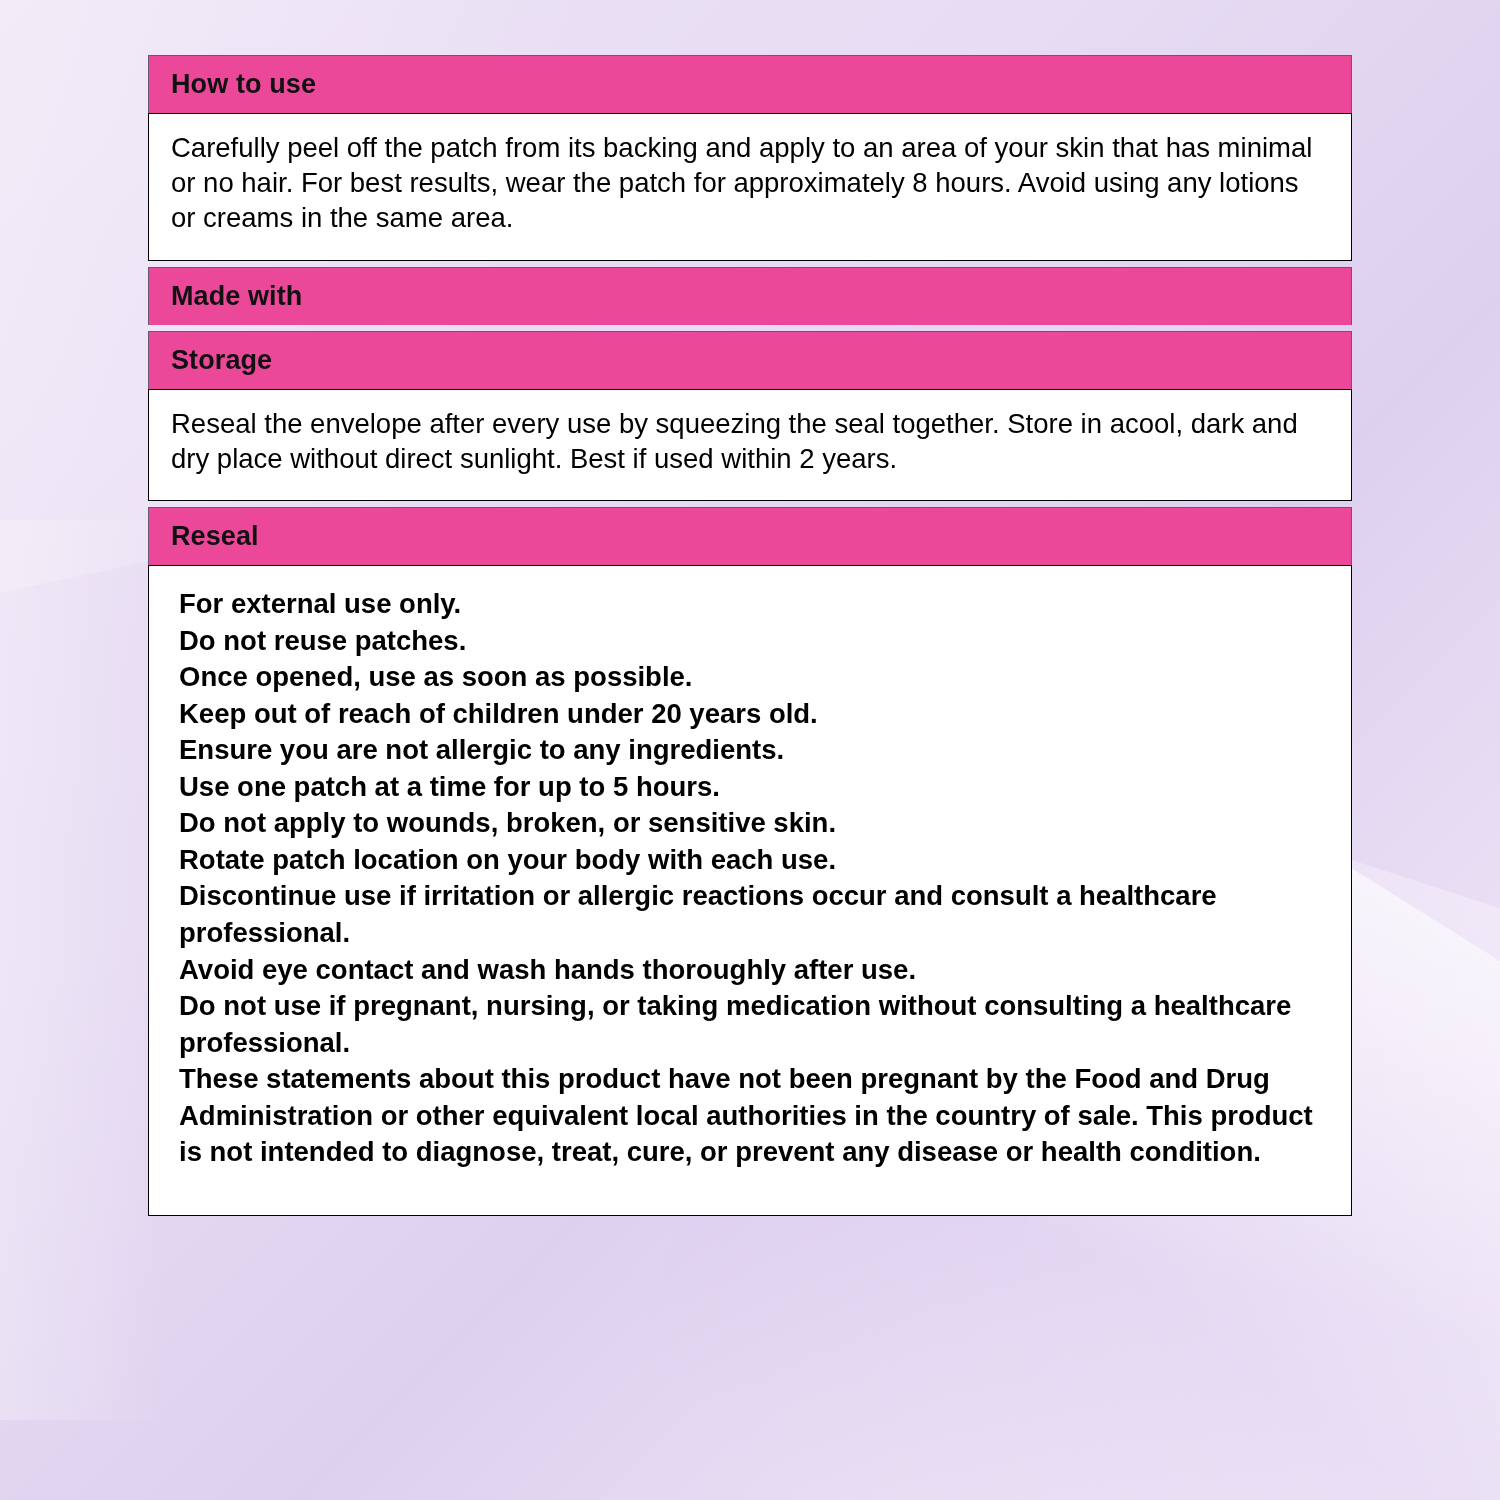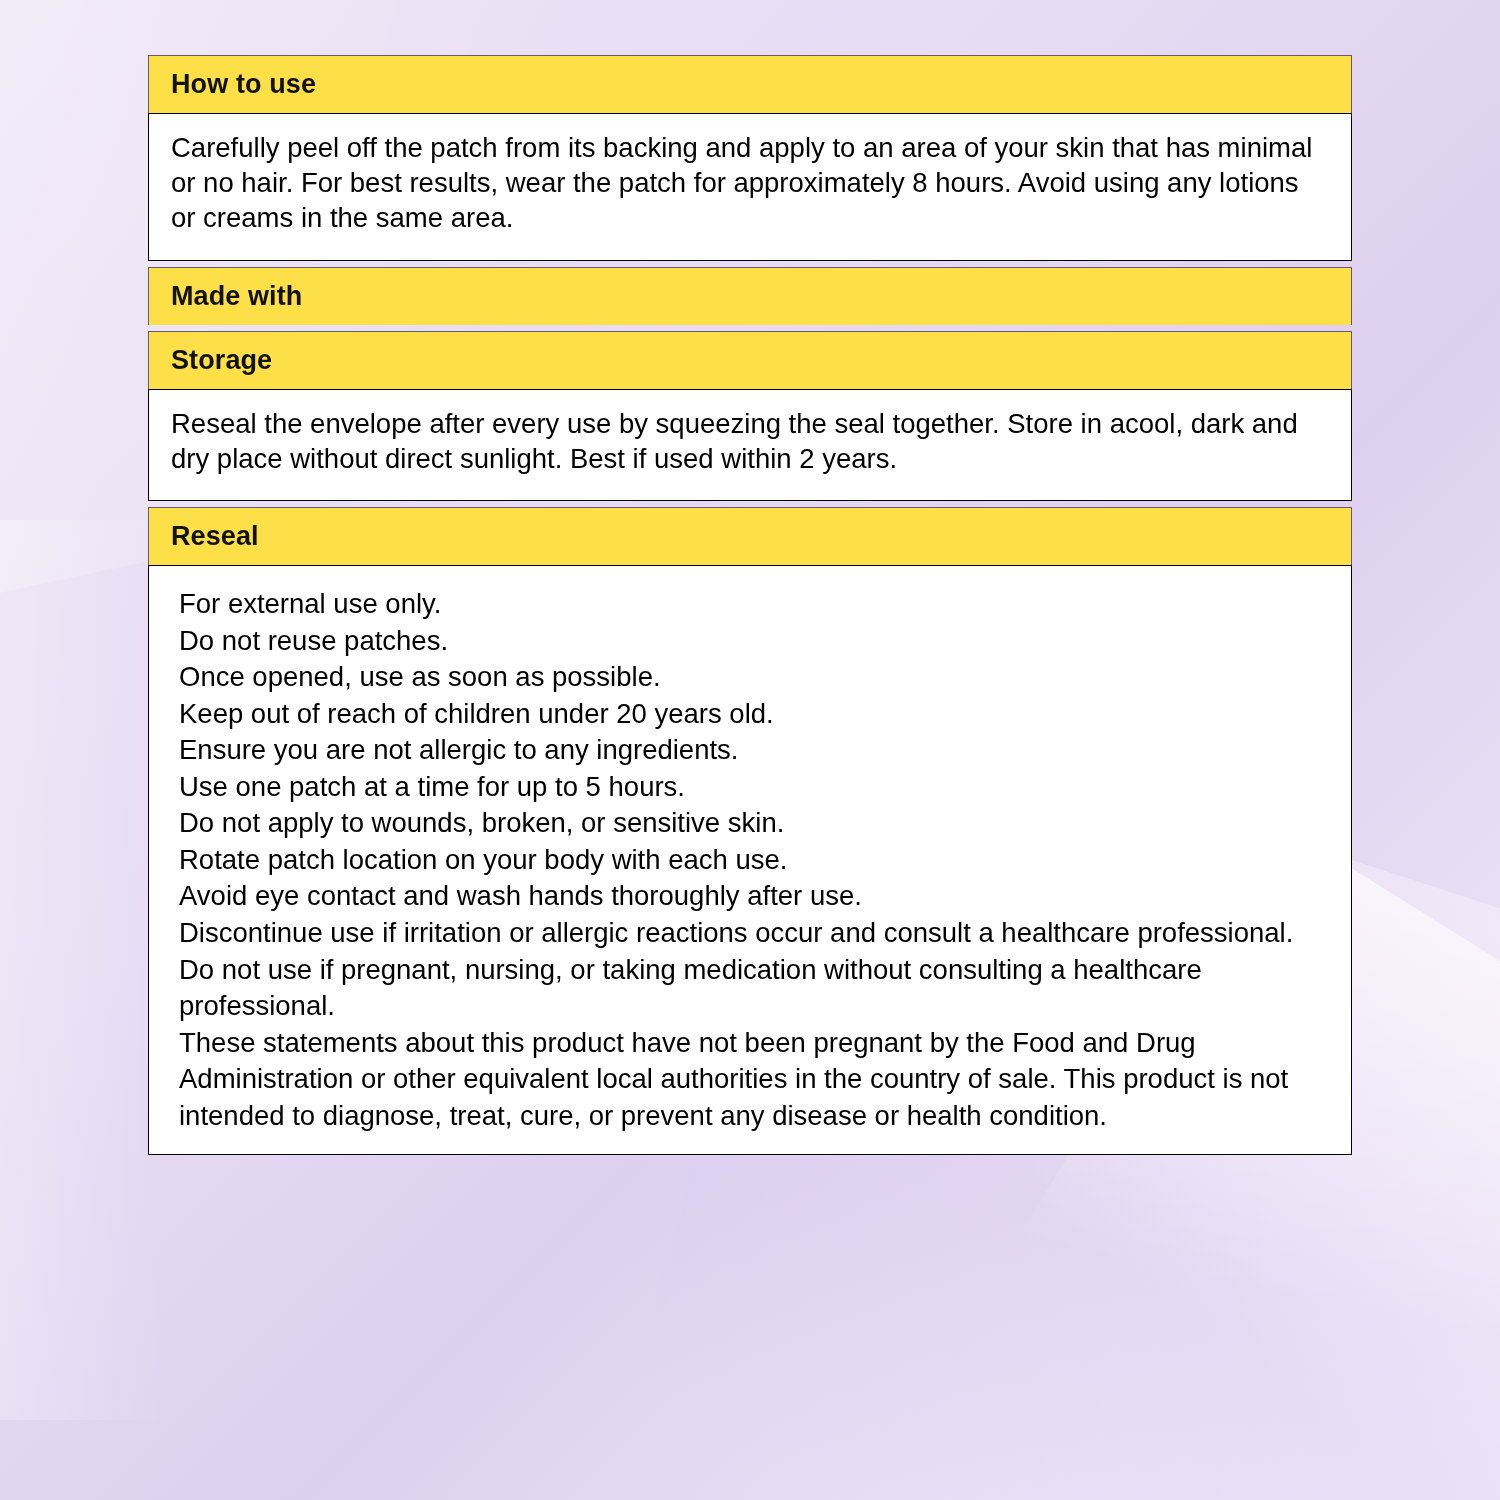--- a/index.html
+++ b/index.html
@@ -48,21 +48,21 @@
     left: 148px;
     top: 55px;
     width: 1204px;
     background: transparent;
   }
 
   .section {
     margin: 0;
   }
   .section-header {
-    background: #fde047;
+    background: #ec4899;
     border: 1.5px solid #6b5675;
     border-bottom: none;
     box-sizing: border-box;
     padding: 13px 0 13px 22px;
     font-size: 27px;
     font-weight: 600;
     color: #111111;
     letter-spacing: 0.1px;
   }
   .section-body {
@@ -74,22 +74,23 @@
     line-height: 1.28;
     color: #000000;
   }
   .section-body p {
     margin: 0;
   }
   .gap {
     height: 6px;
   }
   .caution-body {
-    padding: 20px 22px 20px 30px;
+    padding: 20px 22px 44px 30px;
     line-height: 1.33;
+    font-weight: bold;
   }
   .caution-line {
     margin: 0;
   }
 </style>
 </head>
 <body>
 
 <div class="bg-streak s1"></div>
 <div class="bg-streak s2"></div>
@@ -126,20 +127,20 @@
     <div class="section-header">Reseal</div>
     <div class="section-body caution-body">
       <p class="caution-line">For external use only.</p>
       <p class="caution-line">Do not reuse patches.</p>
       <p class="caution-line">Once opened, use as soon as possible.</p>
       <p class="caution-line">Keep out of reach of children under 20 years old.</p>
       <p class="caution-line">Ensure you are not allergic to any ingredients.</p>
       <p class="caution-line">Use one patch at a time for up to 5 hours.</p>
       <p class="caution-line">Do not apply to wounds, broken, or sensitive skin.</p>
       <p class="caution-line">Rotate patch location on your body with each use.</p>
+      <p class="caution-line">Discontinue use if irritation or allergic reactions occur and consult a healthcare professional.</p>
       <p class="caution-line">Avoid eye contact and wash hands thoroughly after use.</p>
-      <p class="caution-line">Discontinue use if irritation or allergic reactions occur and consult a healthcare professional.</p>
       <p class="caution-line">Do not use if pregnant, nursing, or taking medication without consulting a healthcare professional.</p>
       <p class="caution-line">These statements about this product have not been pregnant by the Food and Drug Administration or other equivalent local authorities in the country of sale. This product is not intended to diagnose, treat, cure, or prevent any disease or health condition.</p>
     </div>
   </div>
 
 </div>
 
 </body></html>

